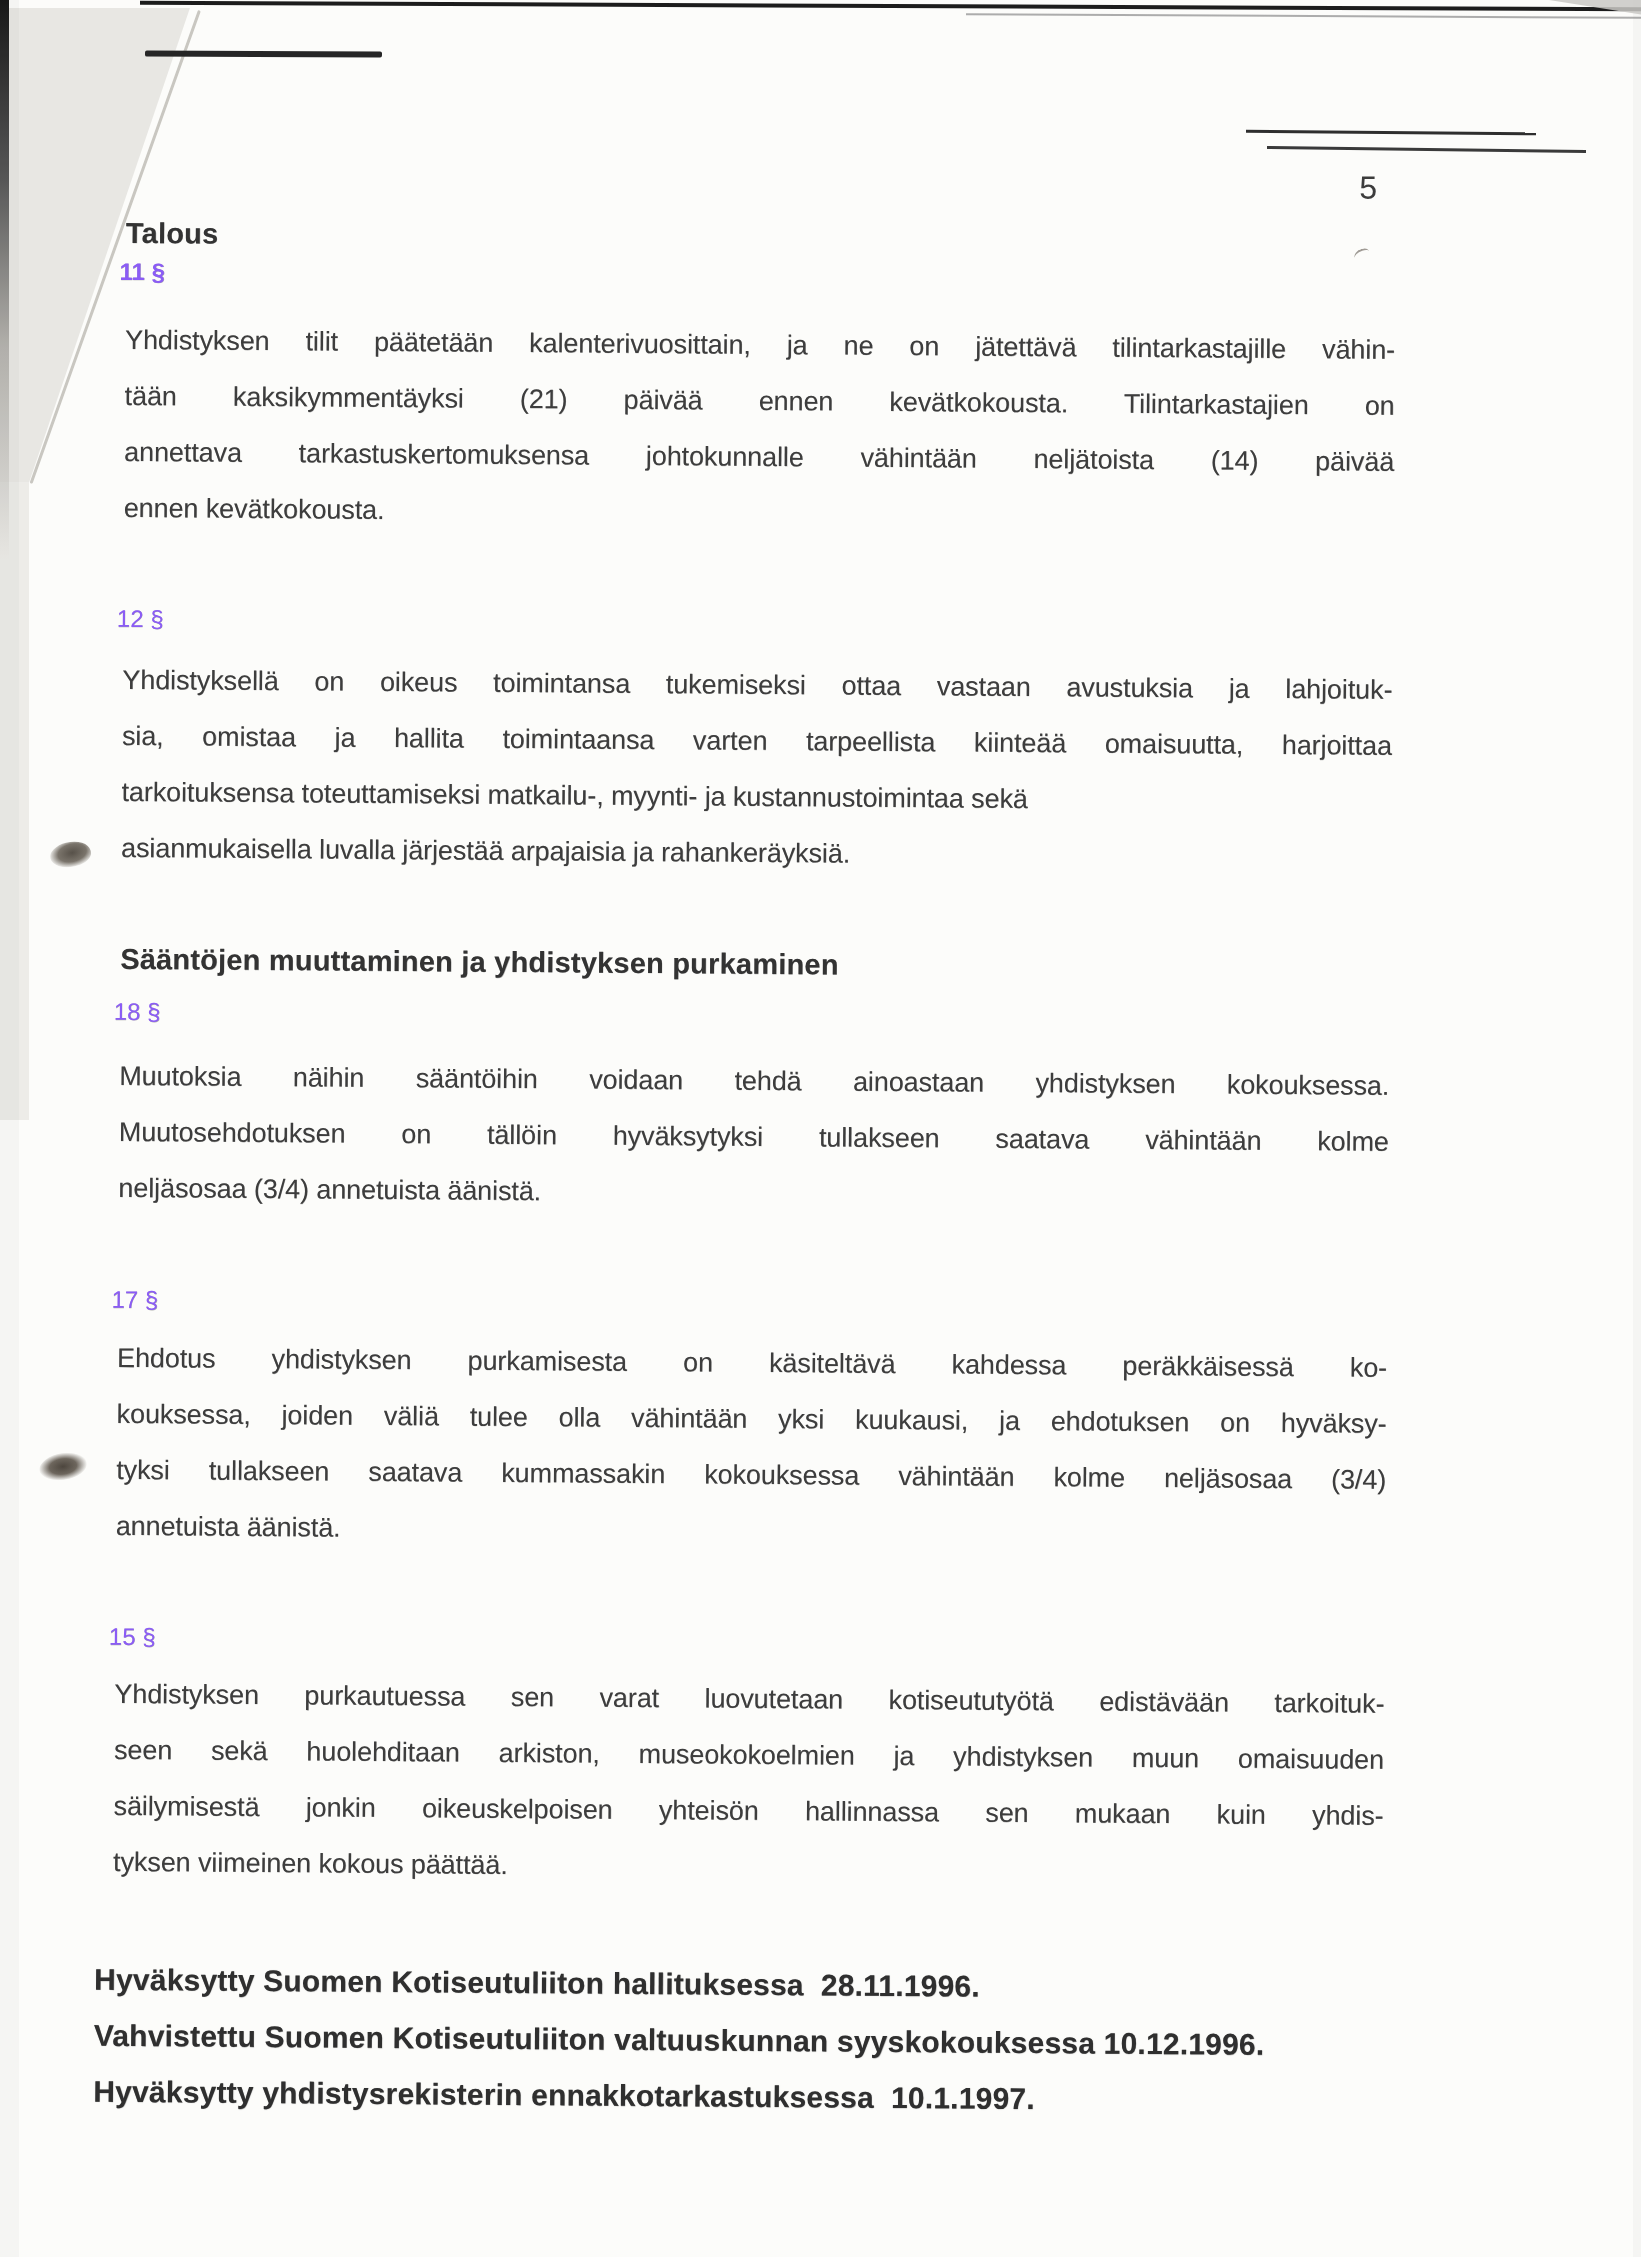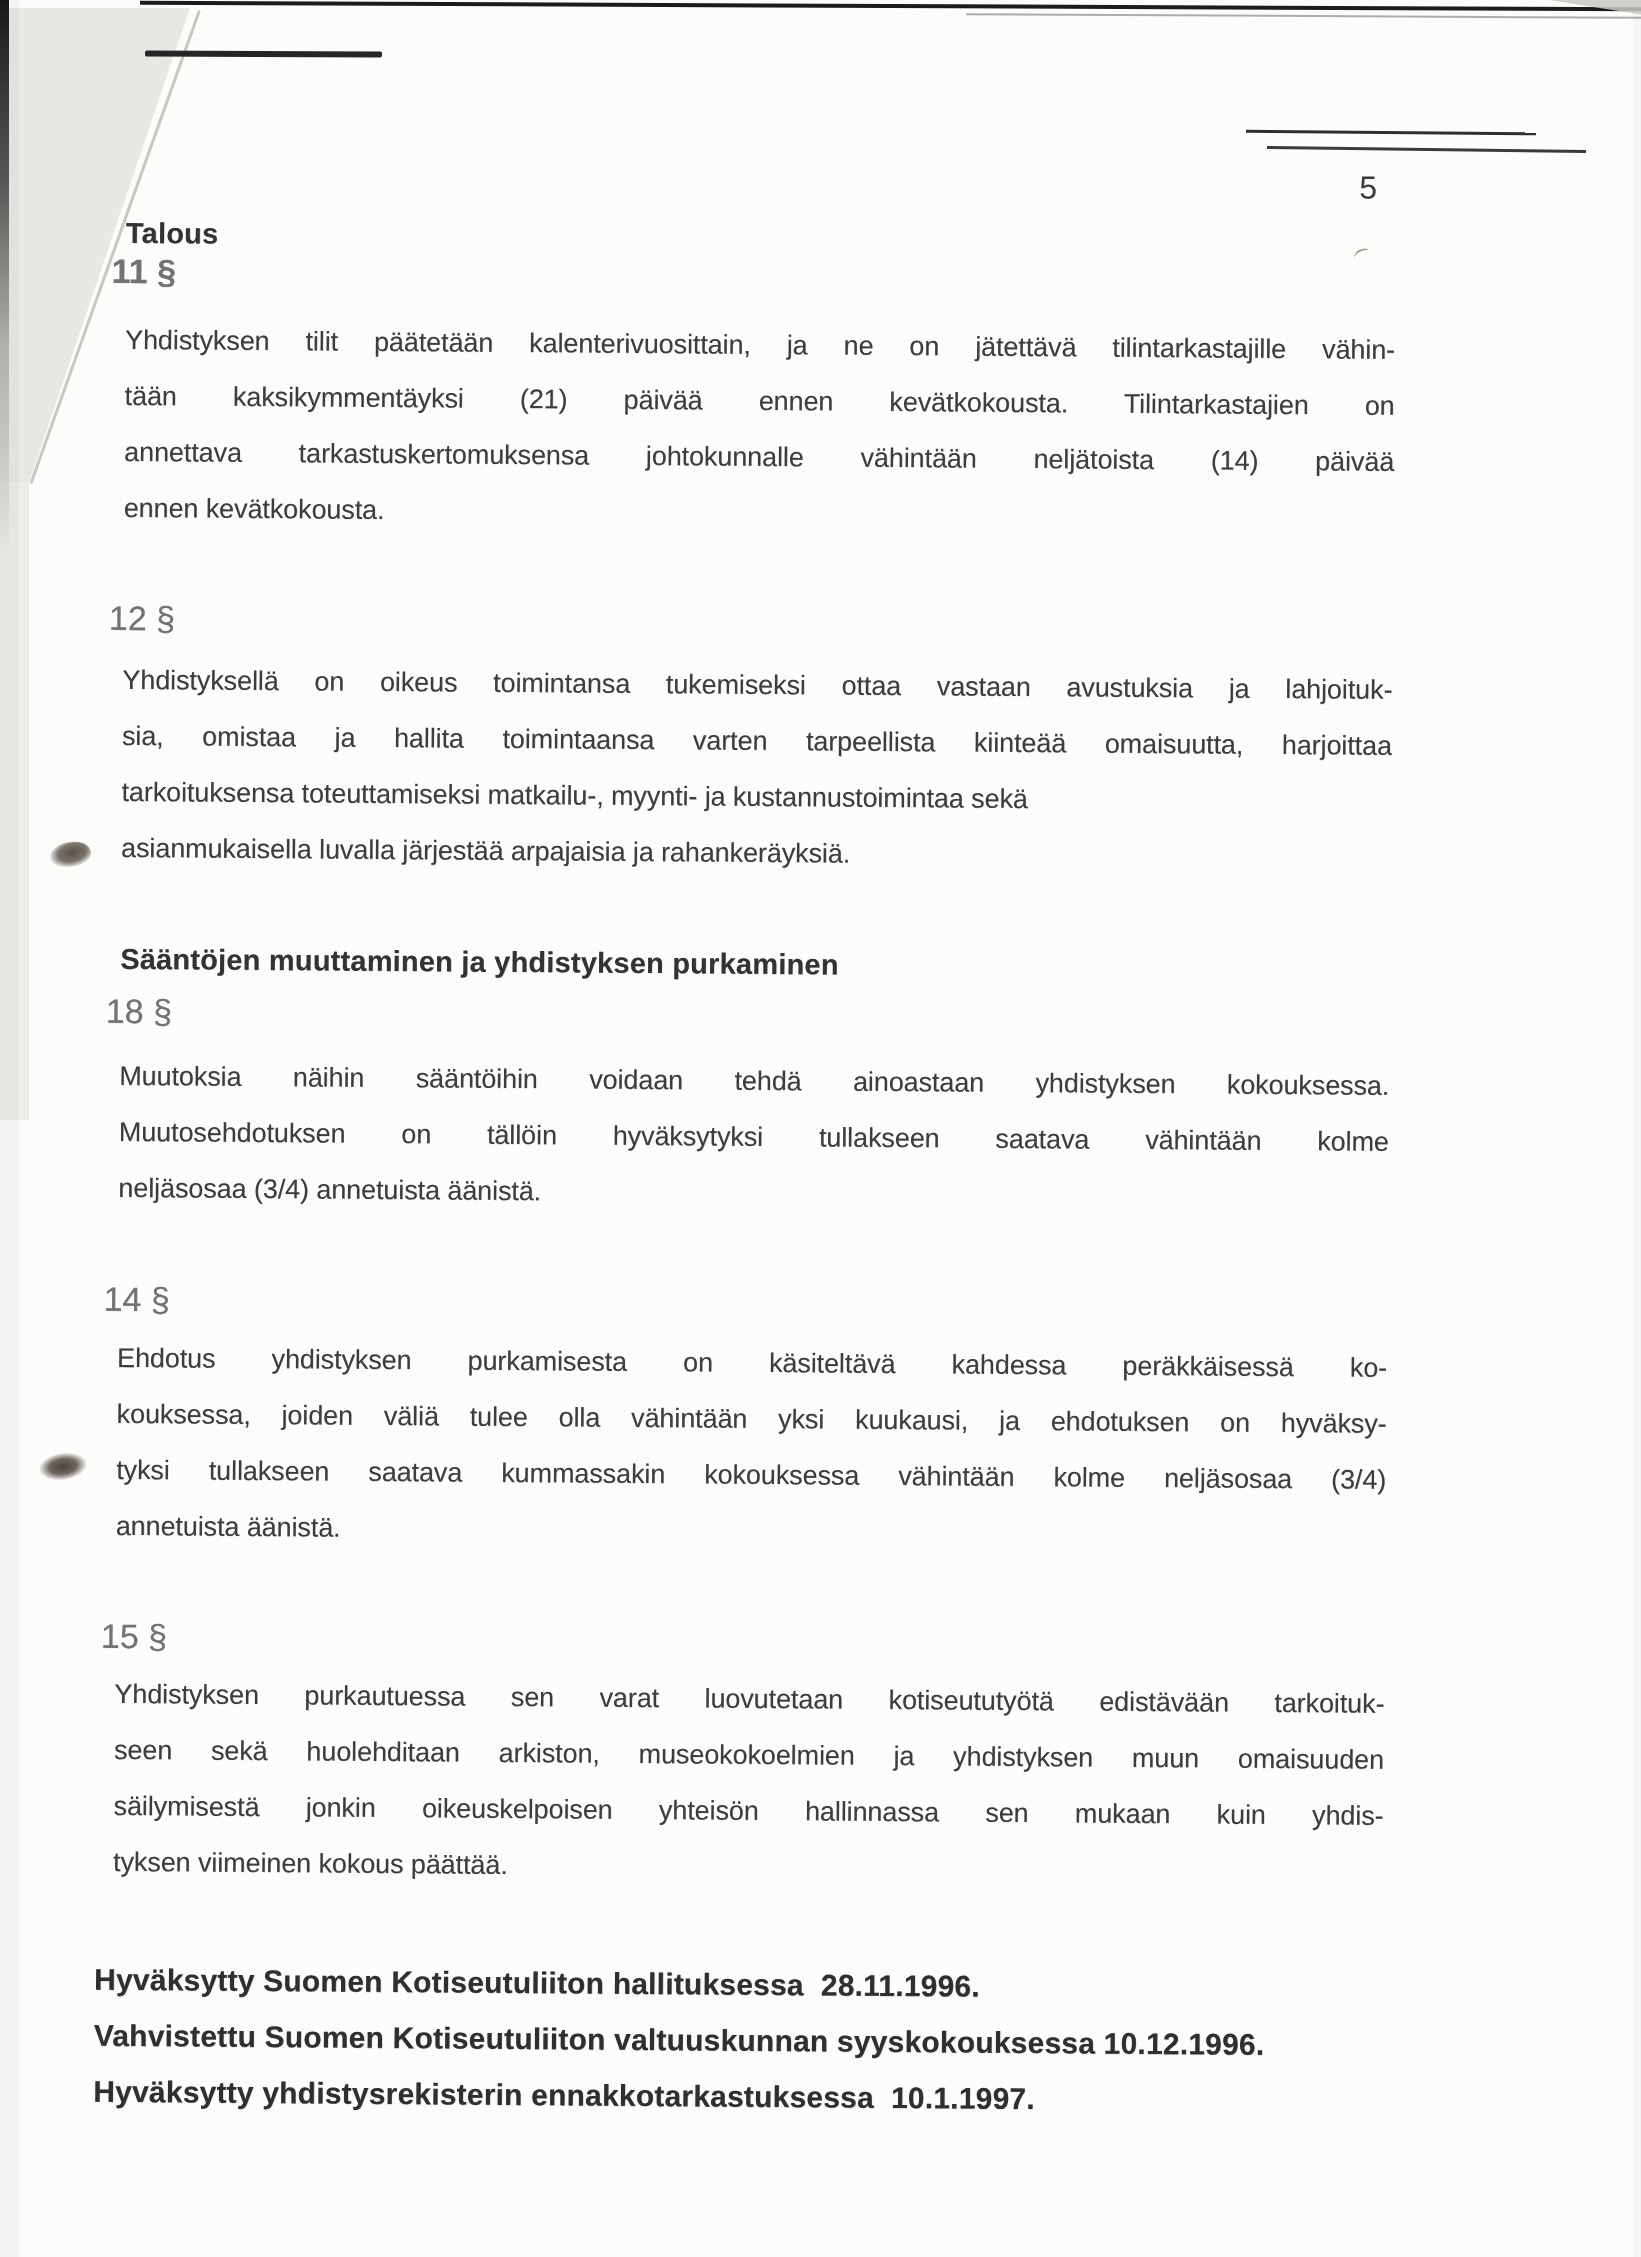--- a/index.html
+++ b/index.html
@@ -47,21 +47,21 @@
     transform:rotate(-18deg); opacity:.85;
   }
   
   .content {
     position:absolute; inset:0; color:#3d3d3d;
     transform:rotate(0.45deg); transform-origin:135px 222px;
   }
   .page-number { position:absolute; left:1359px; top:160px; font-size:32px; color:#3c3c3c; }
   .hd  { position:absolute; left:126px; font-size:29px; line-height:35px; font-weight:bold; color:#333333;
          letter-spacing:0.2px; text-shadow:0.3px 0.3px 0.6px rgba(70,70,70,0.45); }
-  .lbl { position:absolute; left:112px; font-size:34px; line-height:33px; color:#737373;
+  .lbl { position:absolute; left:120px; font-size:24px; line-height:33px; color:#8b5cf6;
          text-shadow:0.3px 0.3px 0.6px rgba(70,70,70,0.45); }
   .lbl.b { font-weight:bold; }
   .para {
     position:absolute; left:126px; width:1270px;
     font-size:27px; line-height:56px; letter-spacing:-0.1px;
     text-shadow:0.3px 0.3px 0.6px rgba(70,70,70,0.4);
   }
   .line   { text-align:left; }
   .line.j { text-align:justify; text-align-last:justify; }
   .f-block {
@@ -114,21 +114,21 @@
     </div>
 
     <div class="hd" style="top:942px">Sääntöjen muuttaminen ja yhdistyksen purkaminen</div>
     <div class="lbl" style="top:995px">18 §</div>
     <div class="para" style="top:1048px">
       <div class="line j">Muutoksia näihin sääntöihin voidaan tehdä ainoastaan yhdistyksen kokouksessa.</div>
       <div class="line j">Muutosehdotuksen on tällöin hyväksytyksi tullakseen saatava vähintään kolme</div>
       <div class="line">neljäsosaa (3/4) annetuista äänistä.</div>
     </div>
 
-    <div class="lbl" style="top:1283px">14 §</div>
+    <div class="lbl" style="top:1283px">17 §</div>
     <div class="para" style="top:1330px">
       <div class="line j">Ehdotus yhdistyksen purkamisesta on käsiteltävä kahdessa peräkkäisessä ko-</div>
       <div class="line j">kouksessa, joiden väliä tulee olla vähintään yksi kuukausi, ja ehdotuksen on hyväksy-</div>
       <div class="line j">tyksi tullakseen saatava kummassakin kokouksessa vähintään kolme neljäsosaa (3/4)</div>
       <div class="line">annetuista äänistä.</div>
     </div>
 
     <div class="lbl" style="top:1620px">15 §</div>
     <div class="para" style="top:1666px">
       <div class="line j">Yhdistyksen purkautuessa sen varat luovutetaan kotiseututyötä edistävään tarkoituk-</div>

